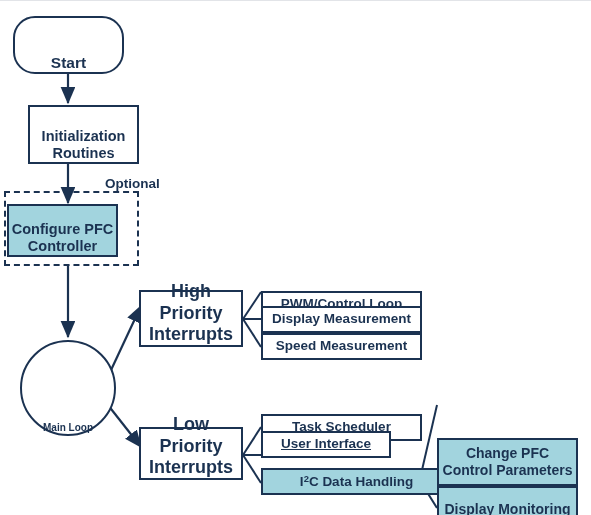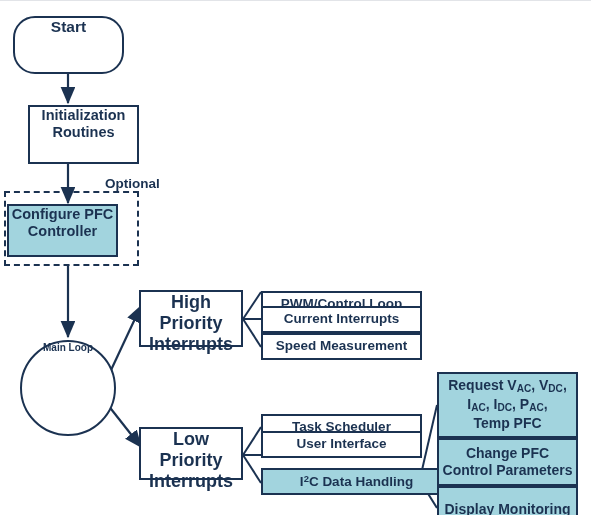--- a/index.html
+++ b/index.html
@@ -25,21 +25,21 @@
     position: absolute;
     left: 0; top: 0;
     width: 591px;
     height: 515px;
     overflow: visible;
   }
   .node {
     position: absolute;
     box-sizing: border-box;
     display: flex;
-    align-items: flex-start;
+    align-items: flex-end;
     justify-content: center;
     text-align: center;
     color: #1b3251;
     font-weight: bold;
     line-height: 1.18;
     border: 2px solid #1b3251;
     background: #ffffff;
   }
   .teal { background: #a2d4de; }
   .start-node {
@@ -171,39 +171,36 @@
 
   <div class="node box-md" style="left:139px; top:427px; width:104px; height:53px; white-space:pre-line;">
     <span>Low Priority
 Interrupts</span>
   </div>
 
   <div class="stack-cell" style="left:261px; top:279px; width:161px; height:27px;margin-top:12px;">
     <span>PWM/Control Loop</span>
   </div>
   <div class="stack-cell" style="left:261px; top:306px; width:161px; height:27px;">
-    <span>Current Interrupts</span>
+    <span>Display Measurement</span>
   </div>
   <div class="stack-cell" style="left:261px; top:333px; width:161px; height:27px;">
     <span>Speed Measurement</span>
   </div>
 
   <div class="stack-cell" style="left:261px; top:414px; width:161px; height:27px;">
     <span>Task Scheduler</span>
   </div>
-  <div class="stack-cell" style="left:261px; top:431px; width:161px; height:27px;">
+  <div class="stack-cell" style="left:261px; top:431px; width:130px; height:27px;text-decoration:underline;">
     <span>User Interface</span>
   </div>
   <div class="stack-cell teal" style="left:261px; top:468px; width:191px; height:27px;">
     <span>I<sup>2</sup>C Data Handling</span>
   </div>
 
-  <div class="panel-cell" style="left:437px; top:372px; width:141px; height:66px;">
-    <span>Request V<sub>AC</sub>, V<sub>DC</sub>,<br>I<sub>AC</sub>, I<sub>DC</sub>, P<sub>AC</sub>,<br>Temp PFC</span>
-  </div>
   <div class="panel-cell" style="left:437px; top:438px; width:141px; height:48px;">
     <span>Change PFC<br>Control Parameters</span>
   </div>
   <div class="panel-cell" style="left:437px; top:486px; width:141px; height:48px;">
     <span>Display Monitoring</span>
   </div>
 
 </div>
 
 </body></html>

